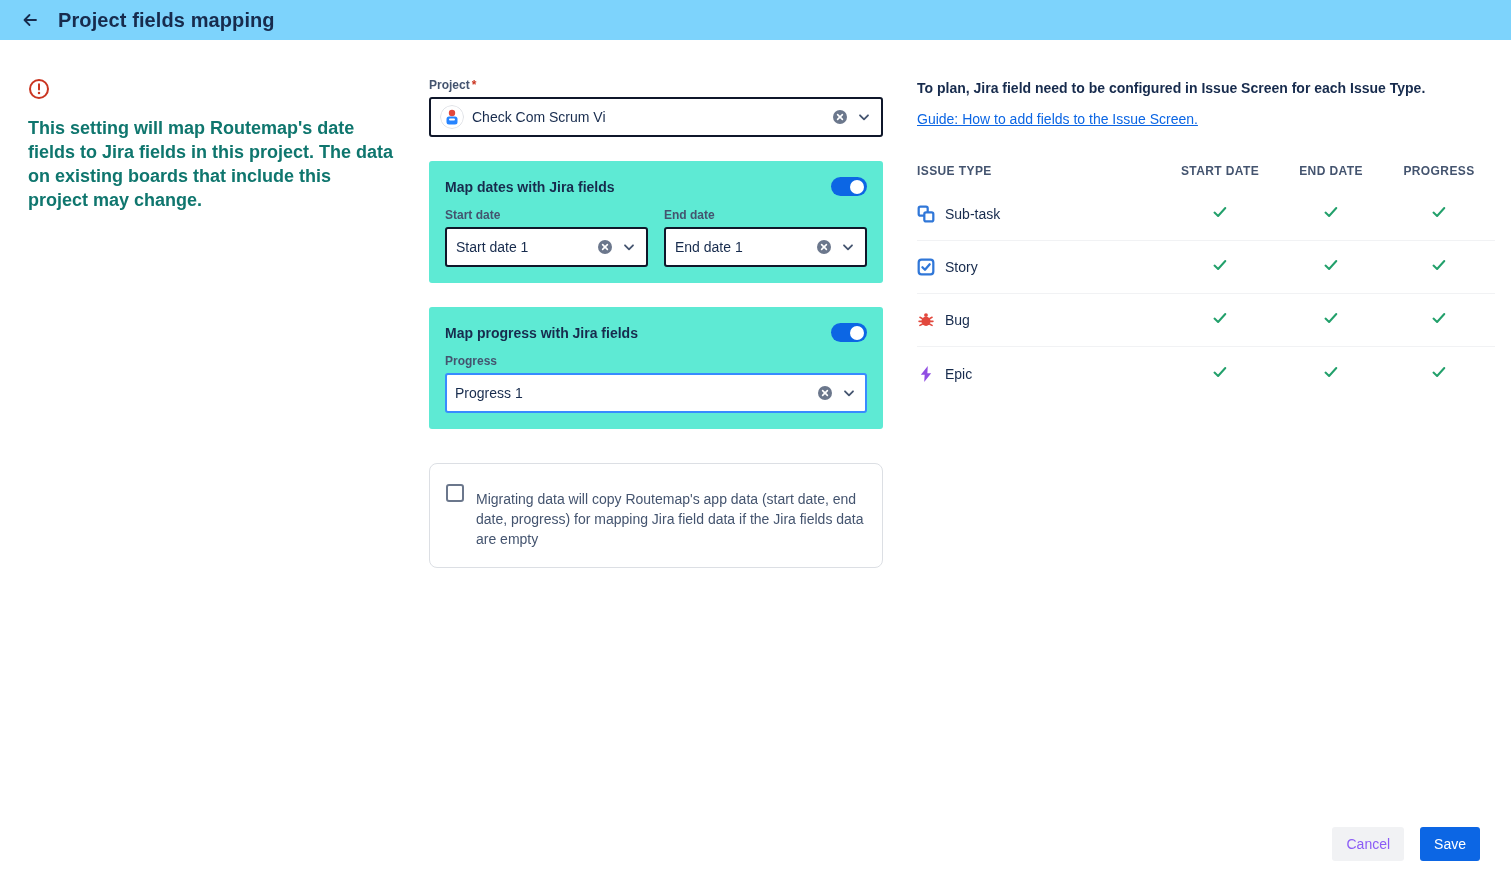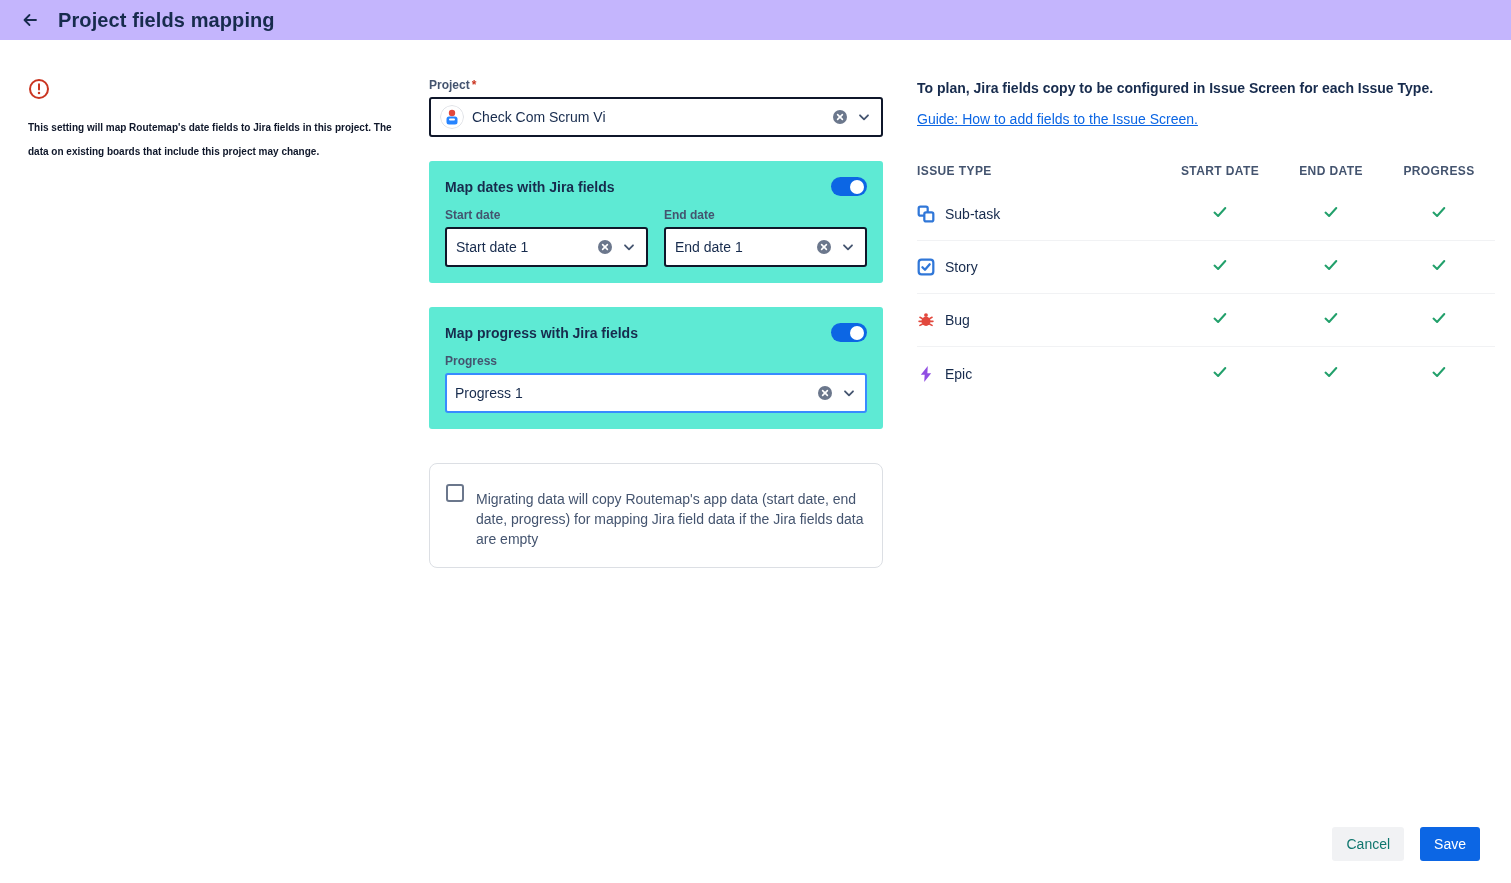--- a/index.html
+++ b/index.html
@@ -7,21 +7,21 @@
   body {
     font-family: "Liberation Sans", sans-serif;
     background:#fff;
     color:#172B4D;
     overflow:hidden;
   }
   .page { position:relative; width:1511px; height:883px; }
 
   
   .header {
-    height:40px; background:#c4b5fd;
+    height:40px; background:#7dd3fc;
     display:flex; align-items:center; gap:14px;
     padding:0 16px;
   }
   .back-btn {
     background:none; border:none; cursor:pointer;
     width:28px; height:28px; display:flex; align-items:center; justify-content:center;
     border-radius:3px;
   }
   .page-title { font-size:20px; font-weight:700; color:#172B4D; letter-spacing:.1px; }
 
@@ -31,21 +31,21 @@
     padding:38px 16px 0 28px; gap:34px;
   }
   .note-col { width:367px; }
   .form-col { width:454px; flex:none; }
   .info-col { flex:1; min-width:0; padding-top:0; }
 
   
   .warn-icon { display:inline-block; }
   .note-text {
     margin-top:12px;
-    font-size:10px; font-weight:700; color:#0f172a; line-height:24px;
+    font-size:18px; font-weight:700; color:#0f766e; line-height:24px;
   }
 
   
   .field-label {
     display:block; font-size:12px; font-weight:700; color:#44546F; margin-bottom:5px;
   }
   .req { color:#CA3521; margin-left:2px; }
   .select {
     height:40px; background:#fff;
     border:2px solid #0f172a; border-radius:3px;
@@ -112,21 +112,21 @@
   
   .footer {
     position:absolute; right:31px; bottom:22px;
     display:flex; gap:16px;
   }
   .btn {
     height:34px; padding:0 14px; border:none; border-radius:3px;
     font-family:"Liberation Sans", sans-serif; font-size:14px; font-weight:500;
     cursor:pointer;
   }
-  .btn.secondary { background:#F1F2F4; color:#0f766e; }
+  .btn.secondary { background:#F1F2F4; color:#8b5cf6; }
   .btn.primary { background:#0C66E4; color:#fff; }
 </style>
 </head>
 <body>
 
 <div class="page">
 
   <div class="header">
     <button class="back-btn">
       <span style="display:flex;">
@@ -256,21 +256,21 @@
       <div class="card outline">
         <span class="checkbox"></span>
         <div>
           <p class="migrate-desc">Migrating data will copy Routemap's app data (start date, end date, progress) for mapping Jira field data if the Jira fields data are empty</p>
         </div>
       </div>
 
     </div>
 
     <div class="info-col">
-      <p class="intro">To plan, Jira fields copy to be configured in Issue Screen for each Issue Type.</p>
+      <p class="intro">To plan, Jira field need to be configured in Issue Screen for each Issue Type.</p>
       <a class="guide-link">Guide: How to add fields to the Issue Screen.</a>
 
       <div class="ttable">
         <div class="thead">
           <div class="th">ISSUE TYPE</div>
           <div class="th center">START DATE</div>
           <div class="th center">END DATE</div>
           <div class="th center">PROGRESS</div>
         </div>
 

